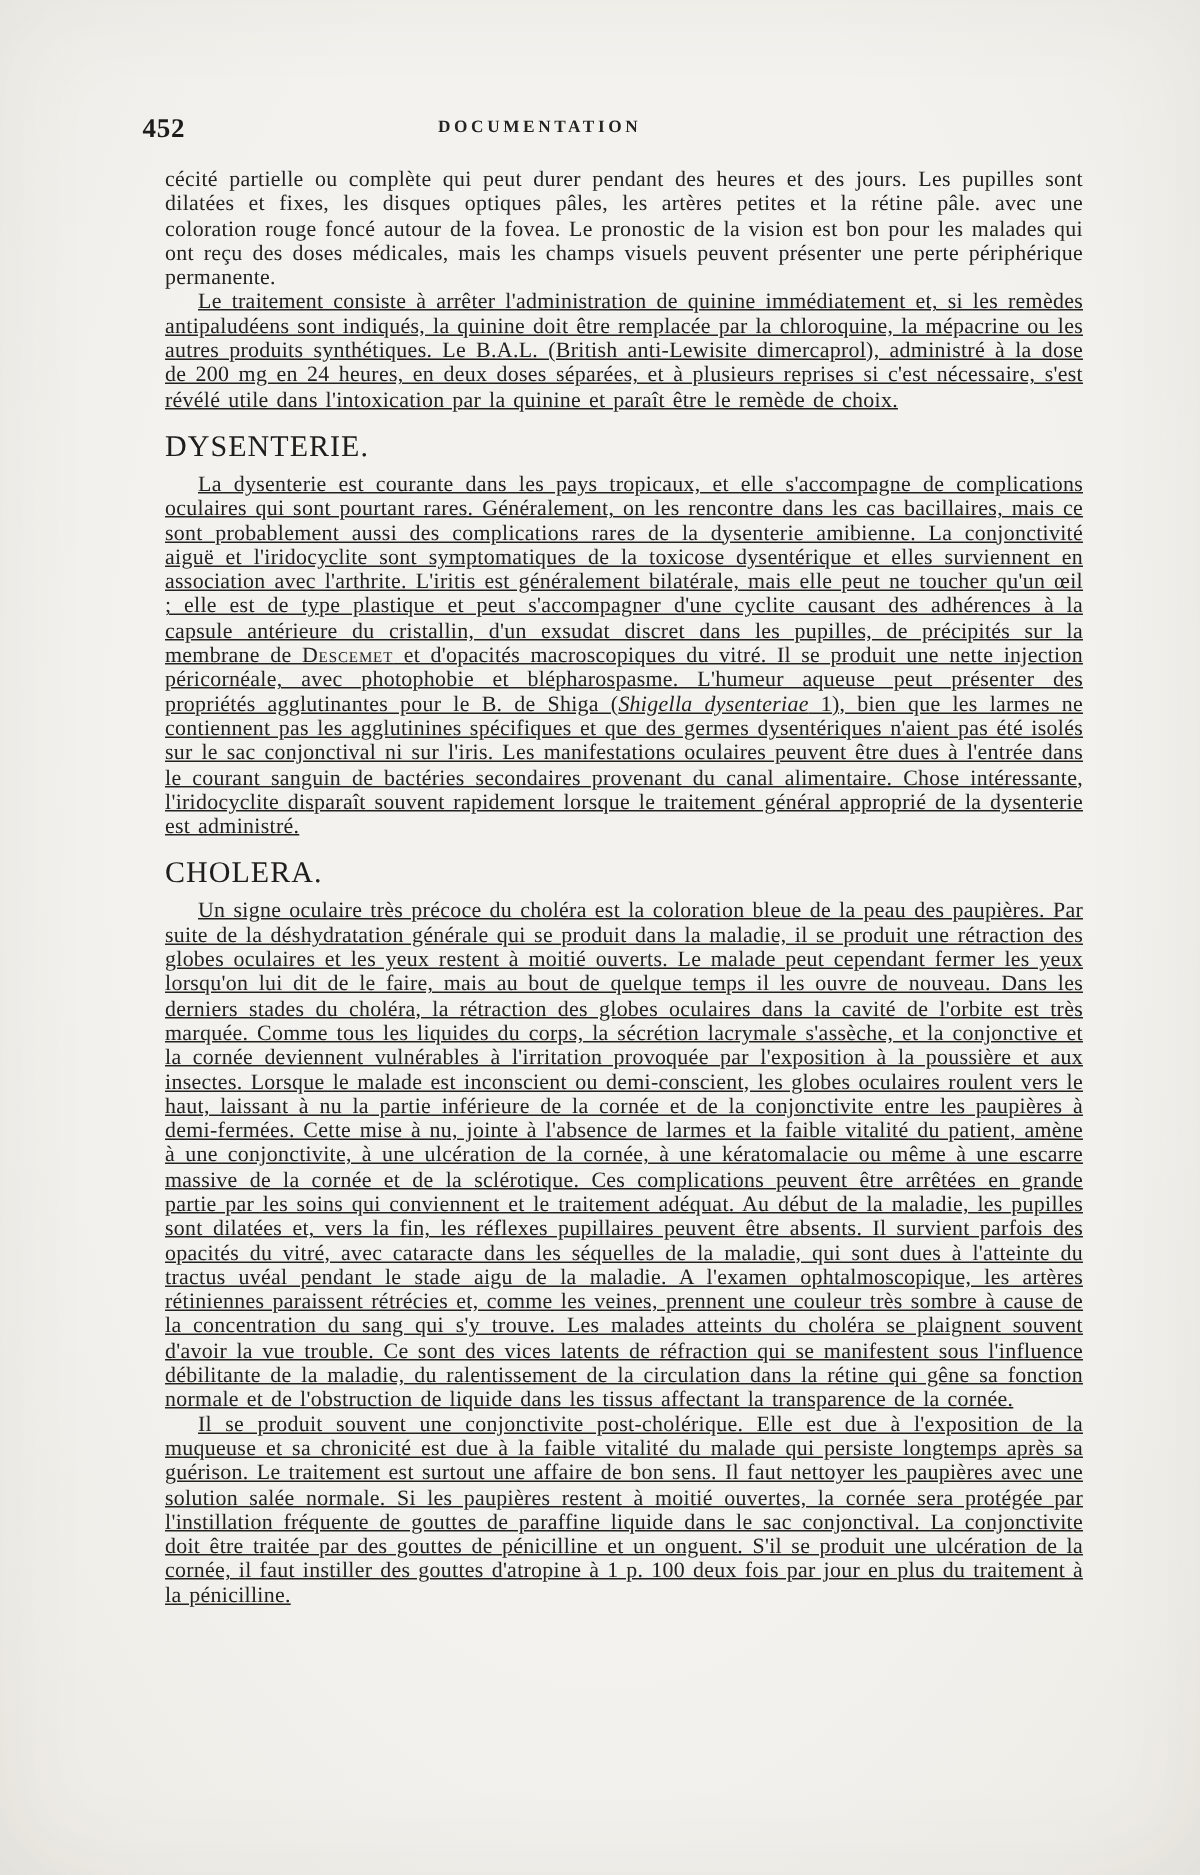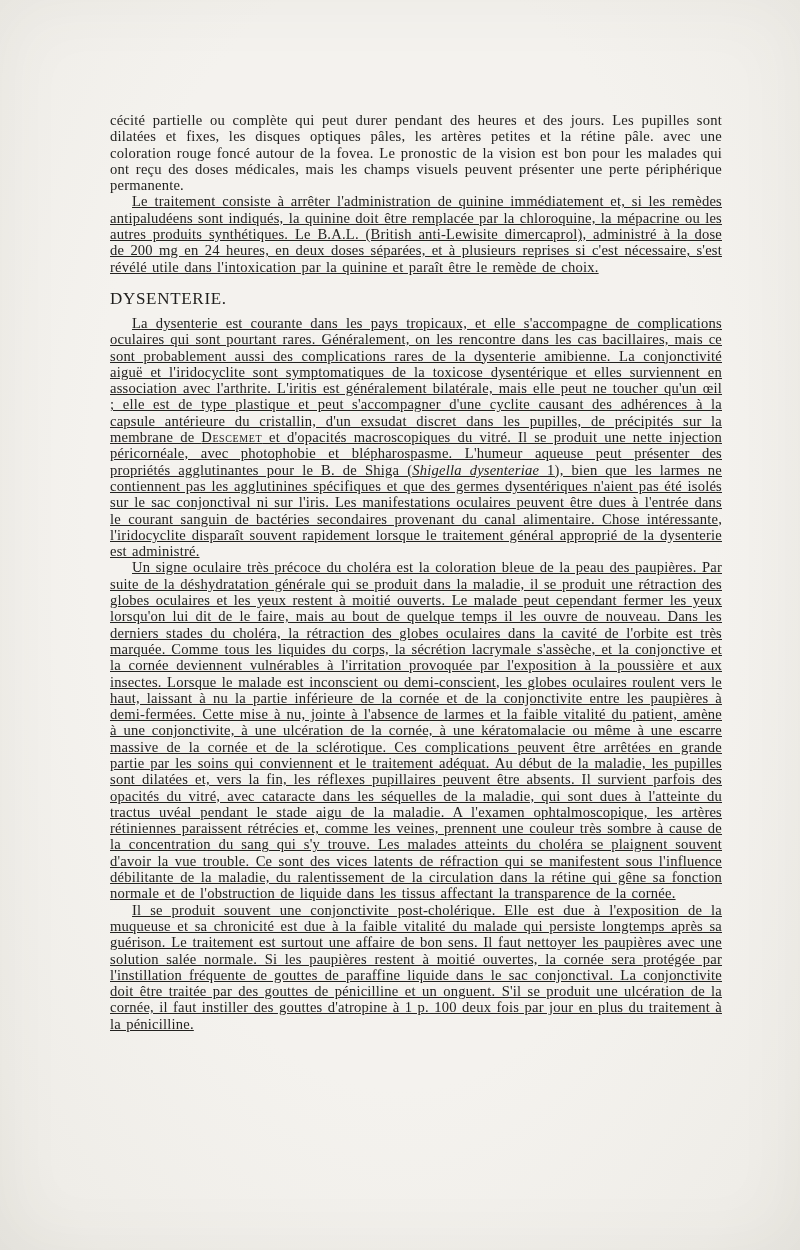--- a/index.html
+++ b/index.html
@@ -57,35 +57,40 @@
   }
   p.para {
     margin: 0;
     text-align: justify;
   }
   p.indent {
     text-indent: 22px;
     text-decoration: underline;
   }
   h2.sec {
-    font-size: 17px;
+    font-size: 20px;
     line-height: 15px;
     font-weight: normal;
     letter-spacing: 0.7px;
     margin: 16px 0 9px 0;
     color: #1f1e1c;
   }
   .it { font-style: italic; }
   .sc { font-variant: small-caps; letter-spacing: 0.6px; }
 </style>
 </head>
 <body>
 
 <div class="page">
+  <header class="running-head">
+    <span class="folio">452</span>
+    <span class="running-title">DOCUMENTATION</span>
+  </header>
   <main class="text-column" id="text-column">
       <p class="para"><span>cécité partielle ou complète qui peut durer pendant des heures et des jours. Les pupilles sont dilatées et fixes, les disques optiques pâles, les artères petites et la rétine pâle. avec une coloration rouge foncé autour de la fovea. Le pronostic de la vision est bon pour les malades qui ont reçu des doses médicales, mais les champs visuels peuvent présenter une perte périphérique permanente.</span></p>
       <p class="para indent"><span>Le traitement consiste à arrêter l'administration de quinine immédiatement et, si les remèdes antipaludéens sont indiqués, la quinine doit être remplacée par la chloroquine, la mépacrine ou les autres produits synthétiques. Le B.A.L. (British anti-Lewisite dimercaprol), administré à la dose de 200 mg en 24 heures, en deux doses séparées, et à plusieurs reprises si c'est nécessaire, s'est révélé utile dans l'intoxication par la quinine et paraît être le remède de choix.</span></p>
       <h2 class="sec">DYSENTERIE.</h2>
       <p class="para indent"><span>La dysenterie est courante dans les pays tropicaux, et elle s'accompagne de complications oculaires qui sont pourtant rares. Généralement, on les rencontre dans les cas bacillaires, mais ce sont probablement aussi des complications rares de la dysenterie amibienne. La conjonctivité aiguë et l'iridocyclite sont symptomatiques de la toxicose dysentérique et elles surviennent en association avec l'arthrite. L'iritis est généralement bilatérale, mais elle peut ne toucher qu'un œil ; elle est de type plastique et peut s'accompagner d'une cyclite causant des adhérences à la capsule antérieure du cristallin, d'un exsudat discret dans les pupilles, de précipités sur la membrane de </span><span class="sc">Descemet</span><span> et d'opacités macroscopiques du vitré. Il se produit une nette injection péricornéale, avec photophobie et blépharospasme. L'humeur aqueuse peut présenter des propriétés agglutinantes pour le B. de Shiga (</span><span class="it">Shigella dysenteriae</span><span> 1), bien que les larmes ne contiennent pas les agglutinines spécifiques et que des germes dysentériques n'aient pas été isolés sur le sac conjonctival ni sur l'iris. Les manifestations oculaires peuvent être dues à l'entrée dans le courant sanguin de bactéries secondaires provenant du canal alimentaire. Chose intéressante, l'iridocyclite disparaît souvent rapidement lorsque le traitement général approprié de la dysenterie est administré.</span></p>
+      <h2 class="sec">CHOLERA.</h2>
       <p class="para indent"><span>Un signe oculaire très précoce du choléra est la coloration bleue de la peau des paupières. Par suite de la déshydratation générale qui se produit dans la maladie, il se produit une rétraction des globes oculaires et les yeux restent à moitié ouverts. Le malade peut cependant fermer les yeux lorsqu'on lui dit de le faire, mais au bout de quelque temps il les ouvre de nouveau. Dans les derniers stades du choléra, la rétraction des globes oculaires dans la cavité de l'orbite est très marquée. Comme tous les liquides du corps, la sécrétion lacrymale s'assèche, et la conjonctive et la cornée deviennent vulnérables à l'irritation provoquée par l'exposition à la poussière et aux insectes. Lorsque le malade est inconscient ou demi-conscient, les globes oculaires roulent vers le haut, laissant à nu la partie inférieure de la cornée et de la conjonctivite entre les paupières à demi-fermées. Cette mise à nu, jointe à l'absence de larmes et la faible vitalité du patient, amène à une conjonctivite, à une ulcération de la cornée, à une kératomalacie ou même à une escarre massive de la cornée et de la sclérotique. Ces complications peuvent être arrêtées en grande partie par les soins qui conviennent et le traitement adéquat. Au début de la maladie, les pupilles sont dilatées et, vers la fin, les réflexes pupillaires peuvent être absents. Il survient parfois des opacités du vitré, avec cataracte dans les séquelles de la maladie, qui sont dues à l'atteinte du tractus uvéal pendant le stade aigu de la maladie. A l'examen ophtalmoscopique, les artères rétiniennes paraissent rétrécies et, comme les veines, prennent une couleur très sombre à cause de la concentration du sang qui s'y trouve. Les malades atteints du choléra se plaignent souvent d'avoir la vue trouble. Ce sont des vices latents de réfraction qui se manifestent sous l'influence débilitante de la maladie, du ralentissement de la circulation dans la rétine qui gêne sa fonction normale et de l'obstruction de liquide dans les tissus affectant la transparence de la cornée.</span></p>
       <p class="para indent"><span>Il se produit souvent une conjonctivite post-cholérique. Elle est due à l'exposition de la muqueuse et sa chronicité est due à la faible vitalité du malade qui persiste longtemps après sa guérison. Le traitement est surtout une affaire de bon sens. Il faut nettoyer les paupières avec une solution salée normale. Si les paupières restent à moitié ouvertes, la cornée sera protégée par l'instillation fréquente de gouttes de paraffine liquide dans le sac conjonctival. La conjonctivite doit être traitée par des gouttes de pénicilline et un onguent. S'il se produit une ulcération de la cornée, il faut instiller des gouttes d'atropine à 1 p. 100 deux fois par jour en plus du traitement à la pénicilline.</span></p>
     </main>
 </div>
 
 </body></html>

